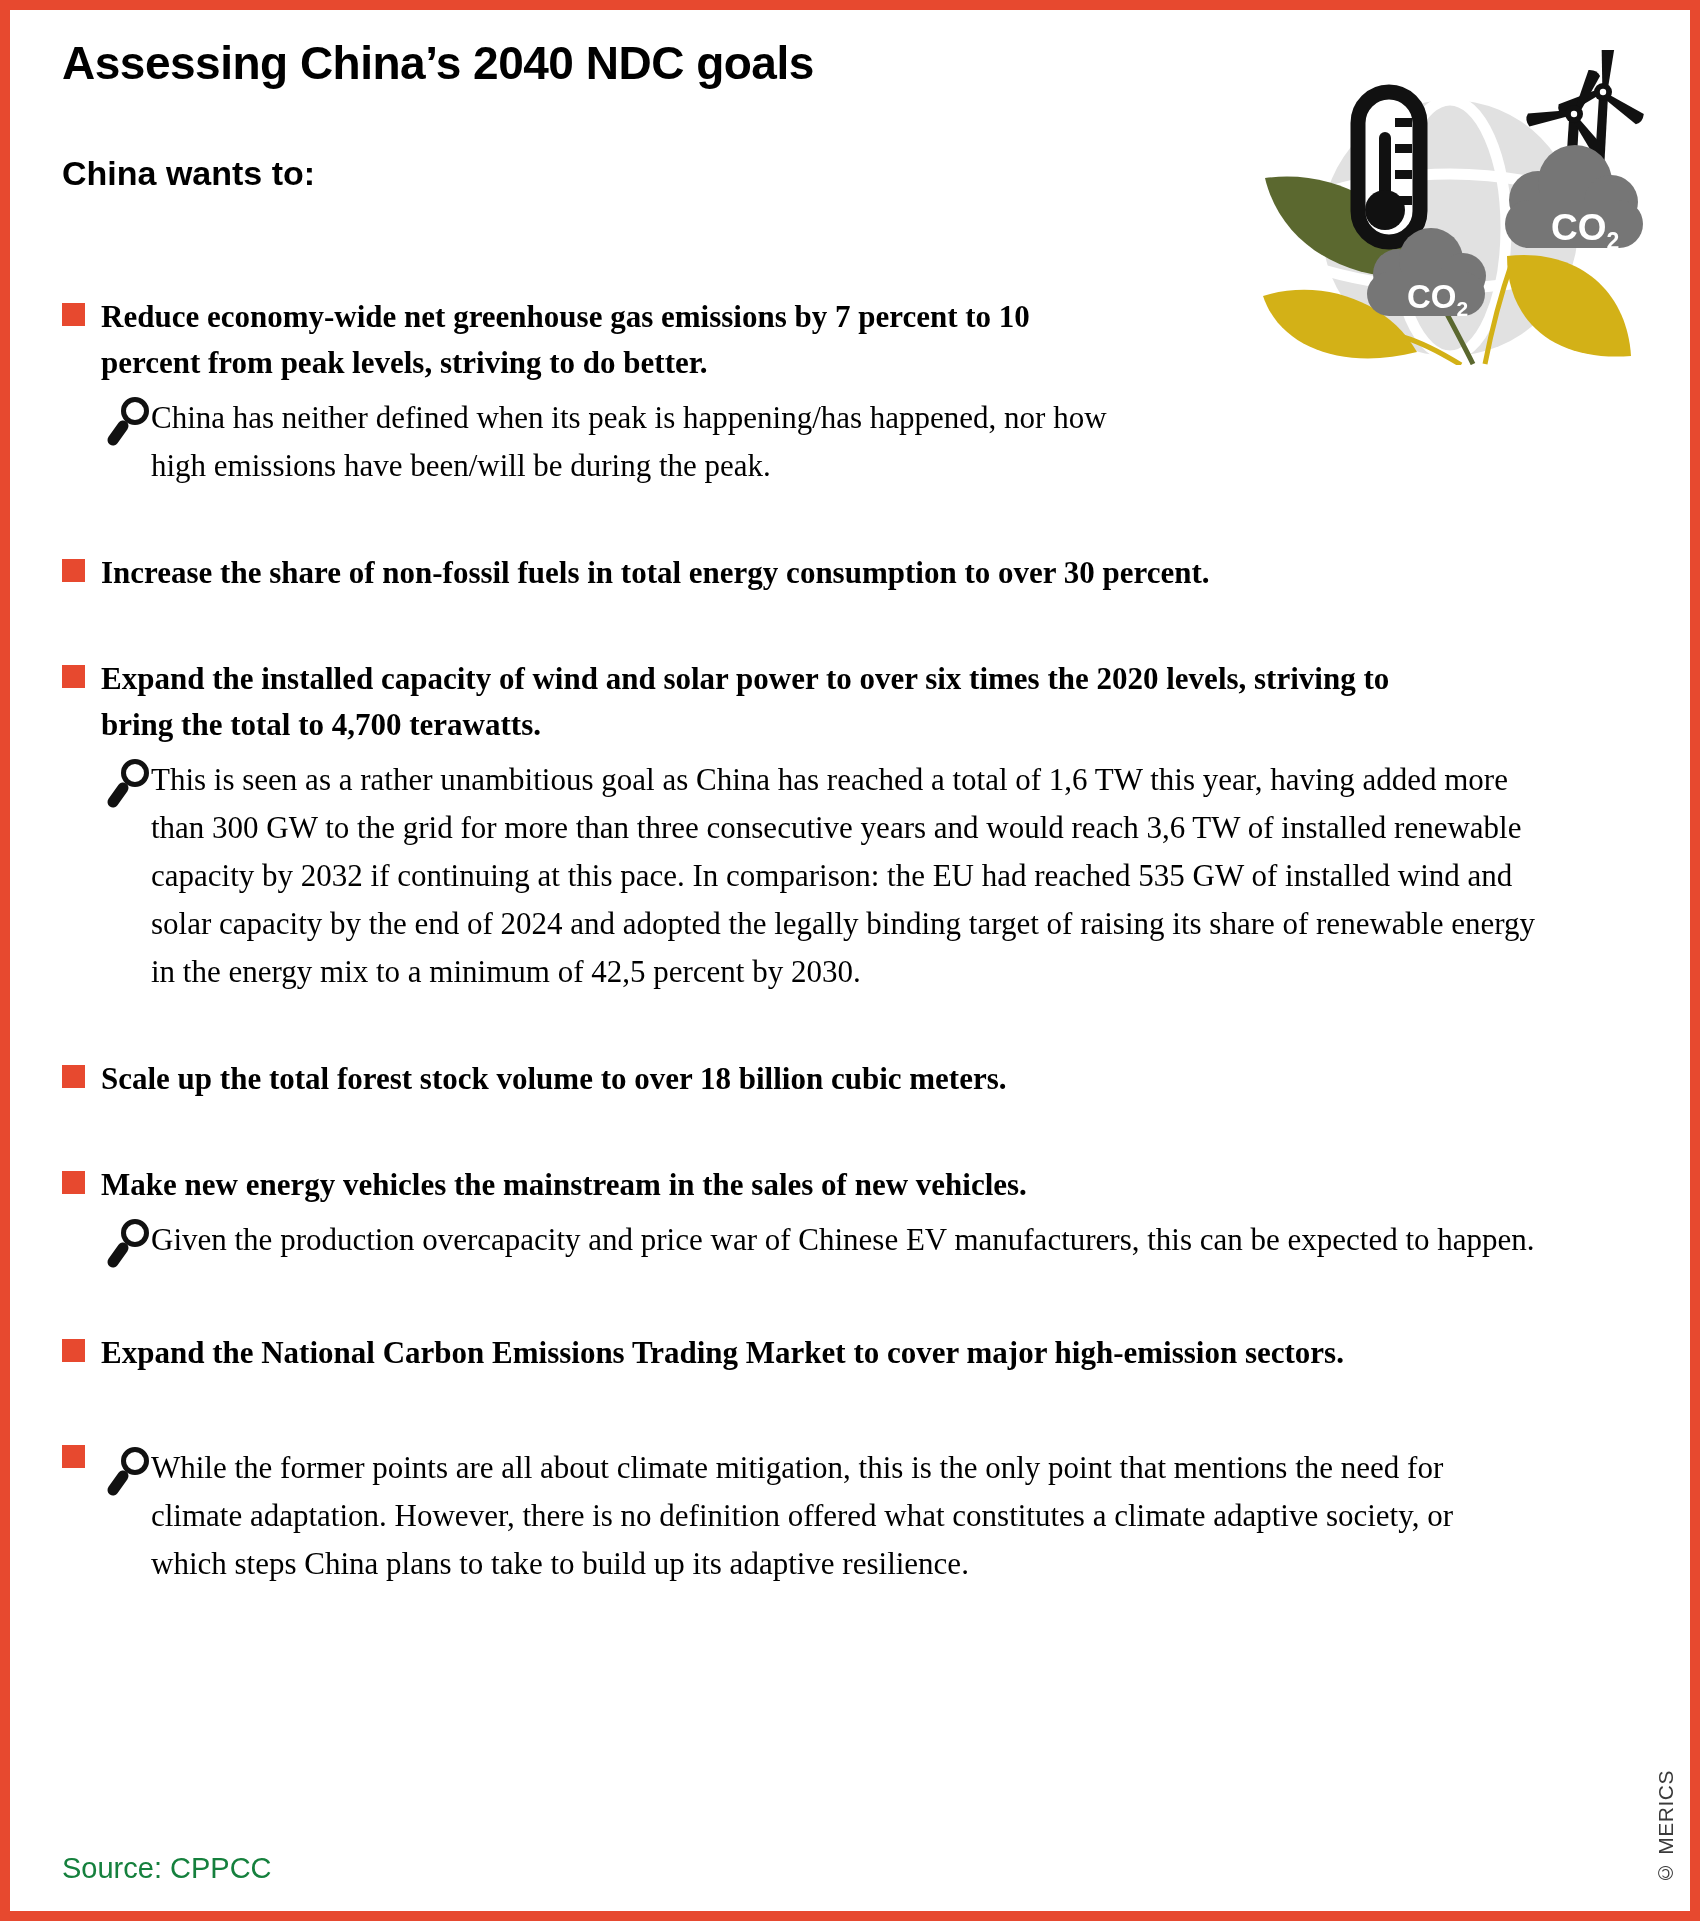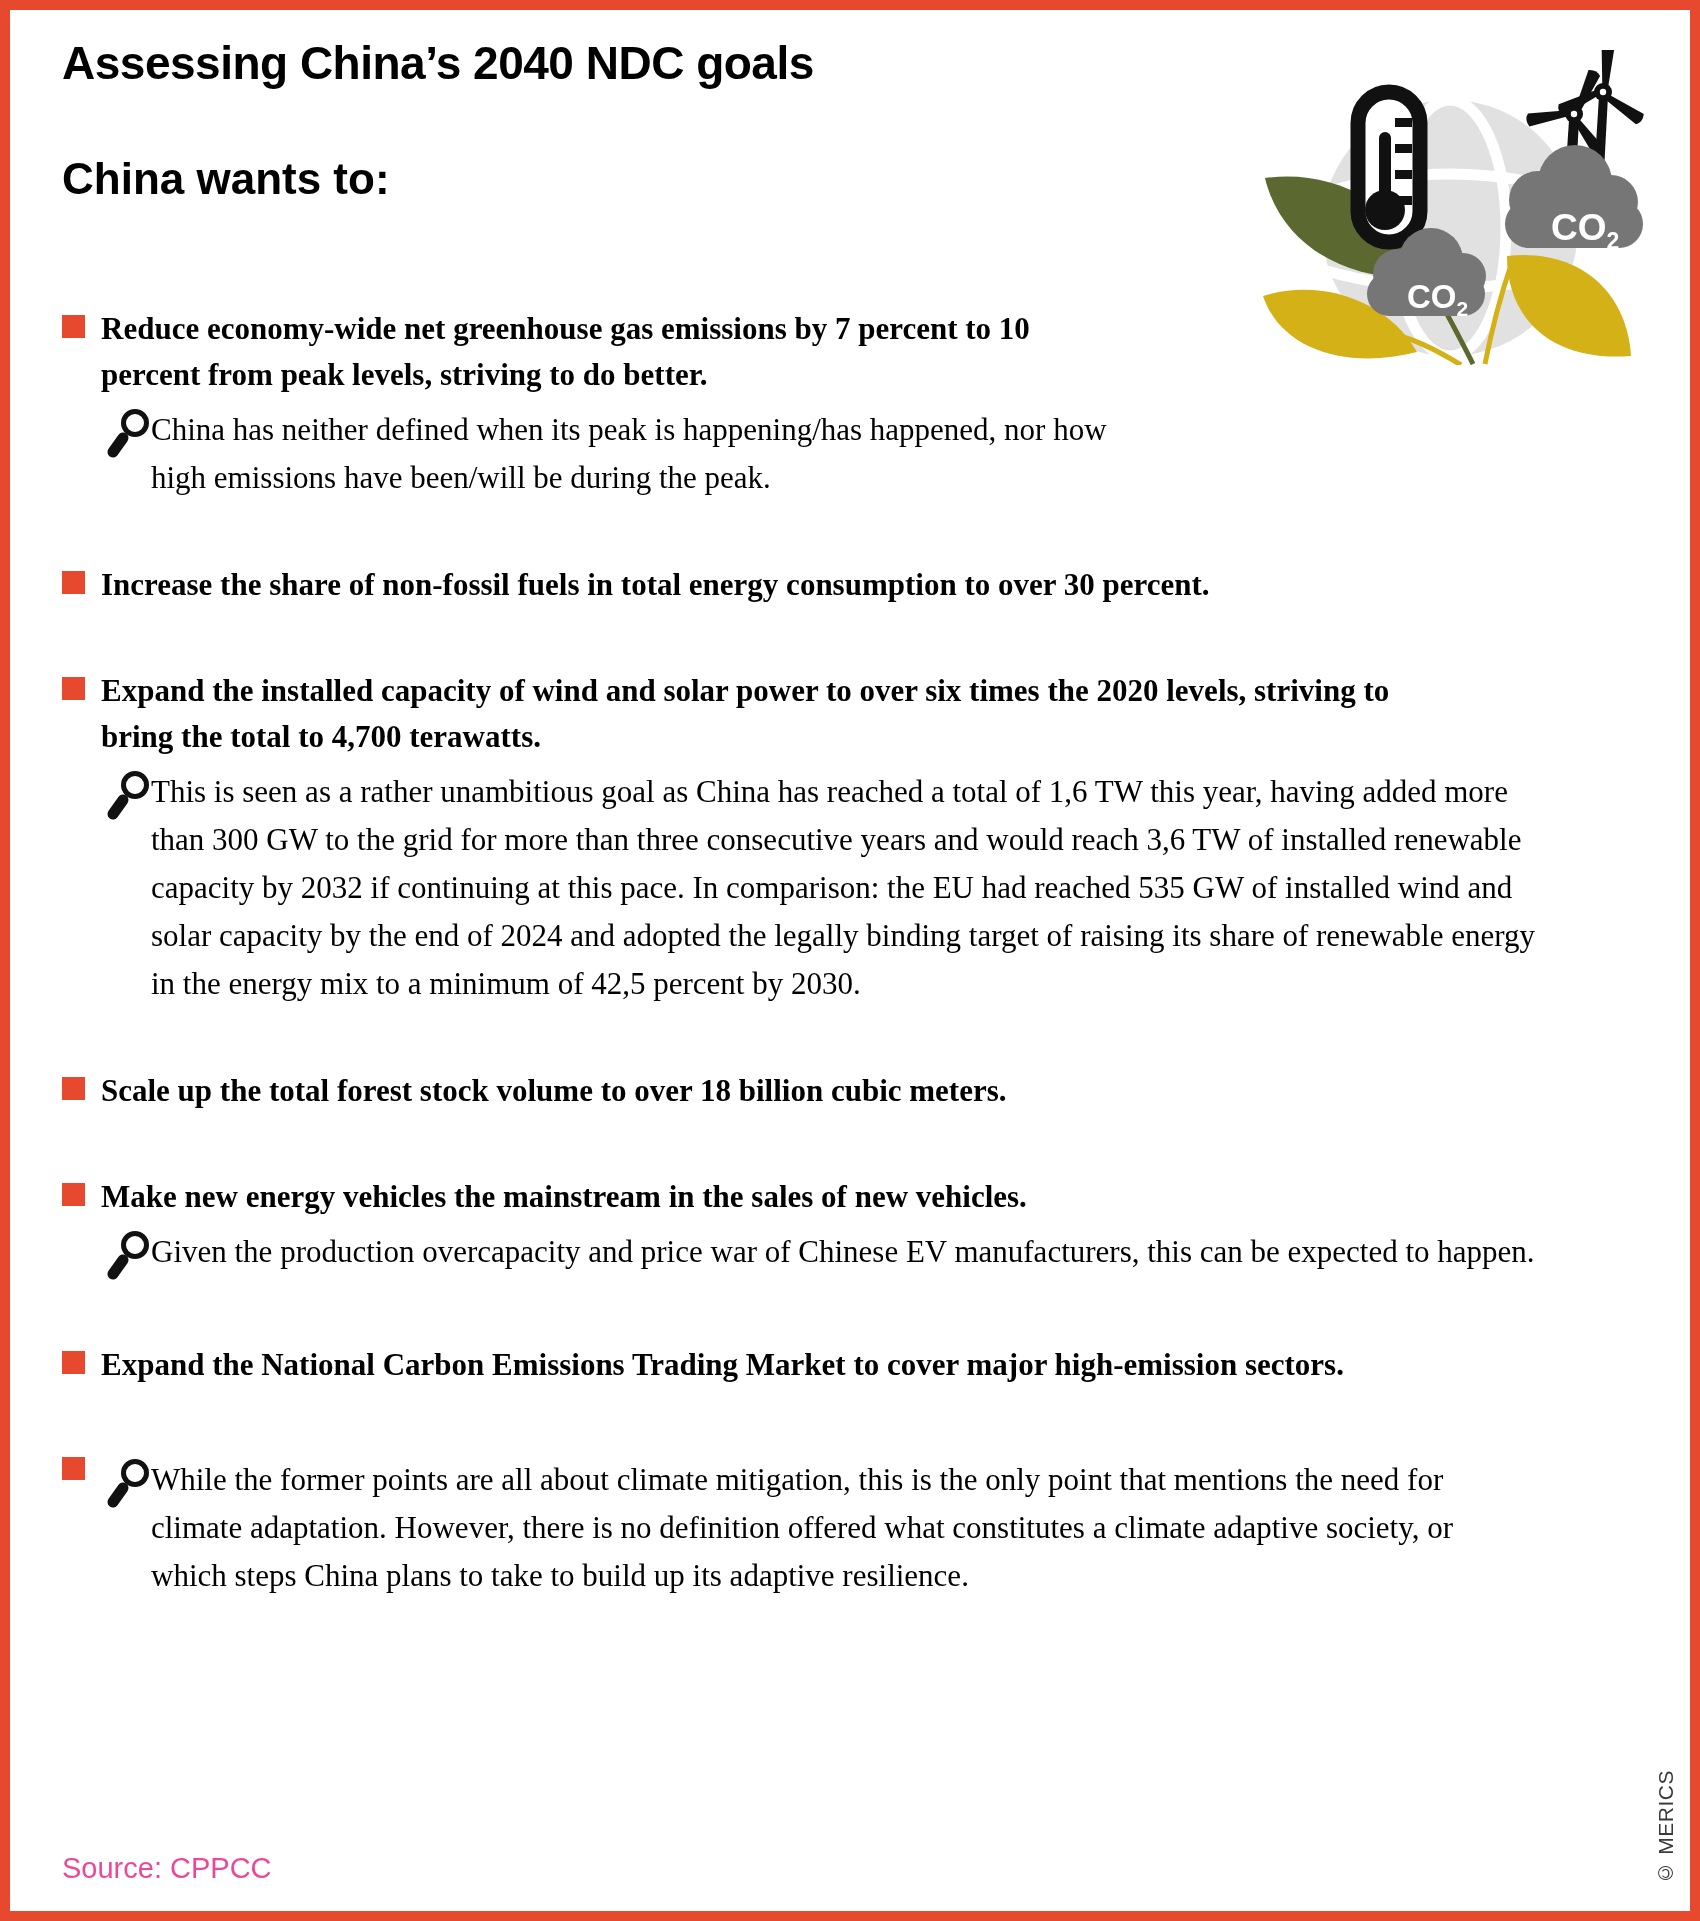--- a/index.html
+++ b/index.html
@@ -7,42 +7,42 @@
     position:relative;width:1700px;height:1921px;box-sizing:border-box;
     border:10px solid #E7492F;background:#fff;overflow:hidden;
     font-family:"Liberation Serif",serif;color:#111;
   }
   .content{padding:26px 50px 0 52px;}
   .title{
     font-family:"Liberation Sans",sans-serif;font-size:46px;font-weight:700;
     letter-spacing:-0.5px;margin:0;line-height:1.2;color:#000;
   }
   .intro{
-    font-family:"Liberation Sans",sans-serif;font-size:44px;font-weight:700;
+    font-family:"Liberation Sans",sans-serif;font-size:34px;font-weight:700;
     margin:62px 0 0 0;line-height:1.2;color:#000;
   }
   .goals{list-style:none;margin:100px 0 0 0;padding:0;}
   .goal{display:flex;align-items:flex-start;margin:0 0 60px 0;}
   .bullet{flex:none;width:23px;height:23px;background:#E7492F;margin:9px 16px 0 0;}
   .goal-body{flex:1;min-width:0;}
   .goal-text{margin:0;font-size:31px;font-weight:700;line-height:46px;color:#000;}
   .note{display:flex;align-items:flex-start;gap:0;margin:8px 0 0 4px;}
   .magnifier-icon{flex:none;width:46px;height:52px;margin-top:2px;}
   .note-text{margin:0;font-size:31px;font-weight:400;line-height:48px;color:#000;}
   
   .g0 .goal-text{max-width:1030px;}
   .g0 .note-text{max-width:1010px;}
   .g2 .goal-text{max-width:1360px;}
   .g2 .note-text{max-width:1400px;}
   .g4 .note-text{max-width:1500px;}
   .g5 .note-text{max-width:1450px;}
   .g6 .note-text{max-width:1360px;}
   .source{
     position:absolute;left:52px;bottom:26px;margin:0;
-    font-family:"Liberation Sans",sans-serif;font-size:29px;color:#ec4899;
+    font-family:"Liberation Sans",sans-serif;font-size:29px;color:#15803d;
   }
   .credit{
     position:absolute;right:12px;bottom:26px;
     font-family:"Liberation Sans",sans-serif;font-size:21px;color:#3a3a3a;
     writing-mode:vertical-rl;transform:rotate(180deg);letter-spacing:0.5px;
   }
   .illustration{position:absolute;top:40px;right:25px;width:410px;height:315px;}
   .illustration svg{width:100%;height:100%;display:block;}
   .cloud-label{font-family:"Liberation Sans",sans-serif;font-weight:700;fill:#fff;}
 </style>

